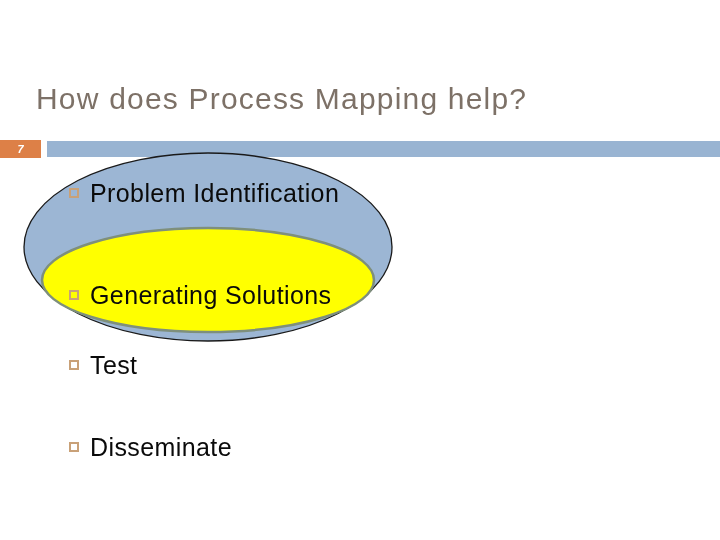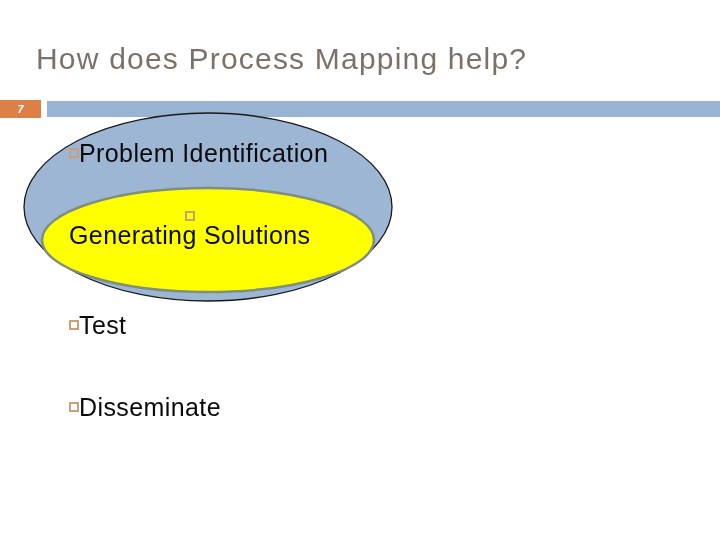--- a/index.html
+++ b/index.html
@@ -16,21 +16,21 @@
     --page-number-text:#FFFFFF;
   }
   * { margin:0; padding:0; box-sizing:border-box; }
   html,body { width:720px; height:540px; }
   body {
     position:relative;
     background:#FFFFFF;
     overflow:hidden;
     font-family:"Liberation Sans", sans-serif;
   }
-  .slide { position:absolute; inset:0; }
+  .slide { position:absolute; inset:0;margin-top:40px; }
 
   .title {
     position:absolute;
     left:36px; top:42px;
     font-size:30px;
     font-weight:400;
     letter-spacing:1.2px;
     line-height:34px;
     color:var(--title-text);
     white-space:nowrap;
@@ -73,23 +73,24 @@
     stroke:var(--ellipse-yellow-outline);
     stroke-width:2.5;
   }
 
   .item {
     position:absolute;
     left:69px;
     height:30px;
     display:flex;
     align-items:center;
+    gap:11px;
   }
   .item1 { top:138px; }
-  .item2 { top:211px;flex-direction:column; }
+  .item2 { top:240px; }
   .item3 { top:310px; }
   .item4 { top:392px; }
 
   .sq {
     width:10px; height:10px;
     border:2px solid var(--bullet-square);
     background:transparent;
     flex:0 0 auto;
   }
   .lbl {

